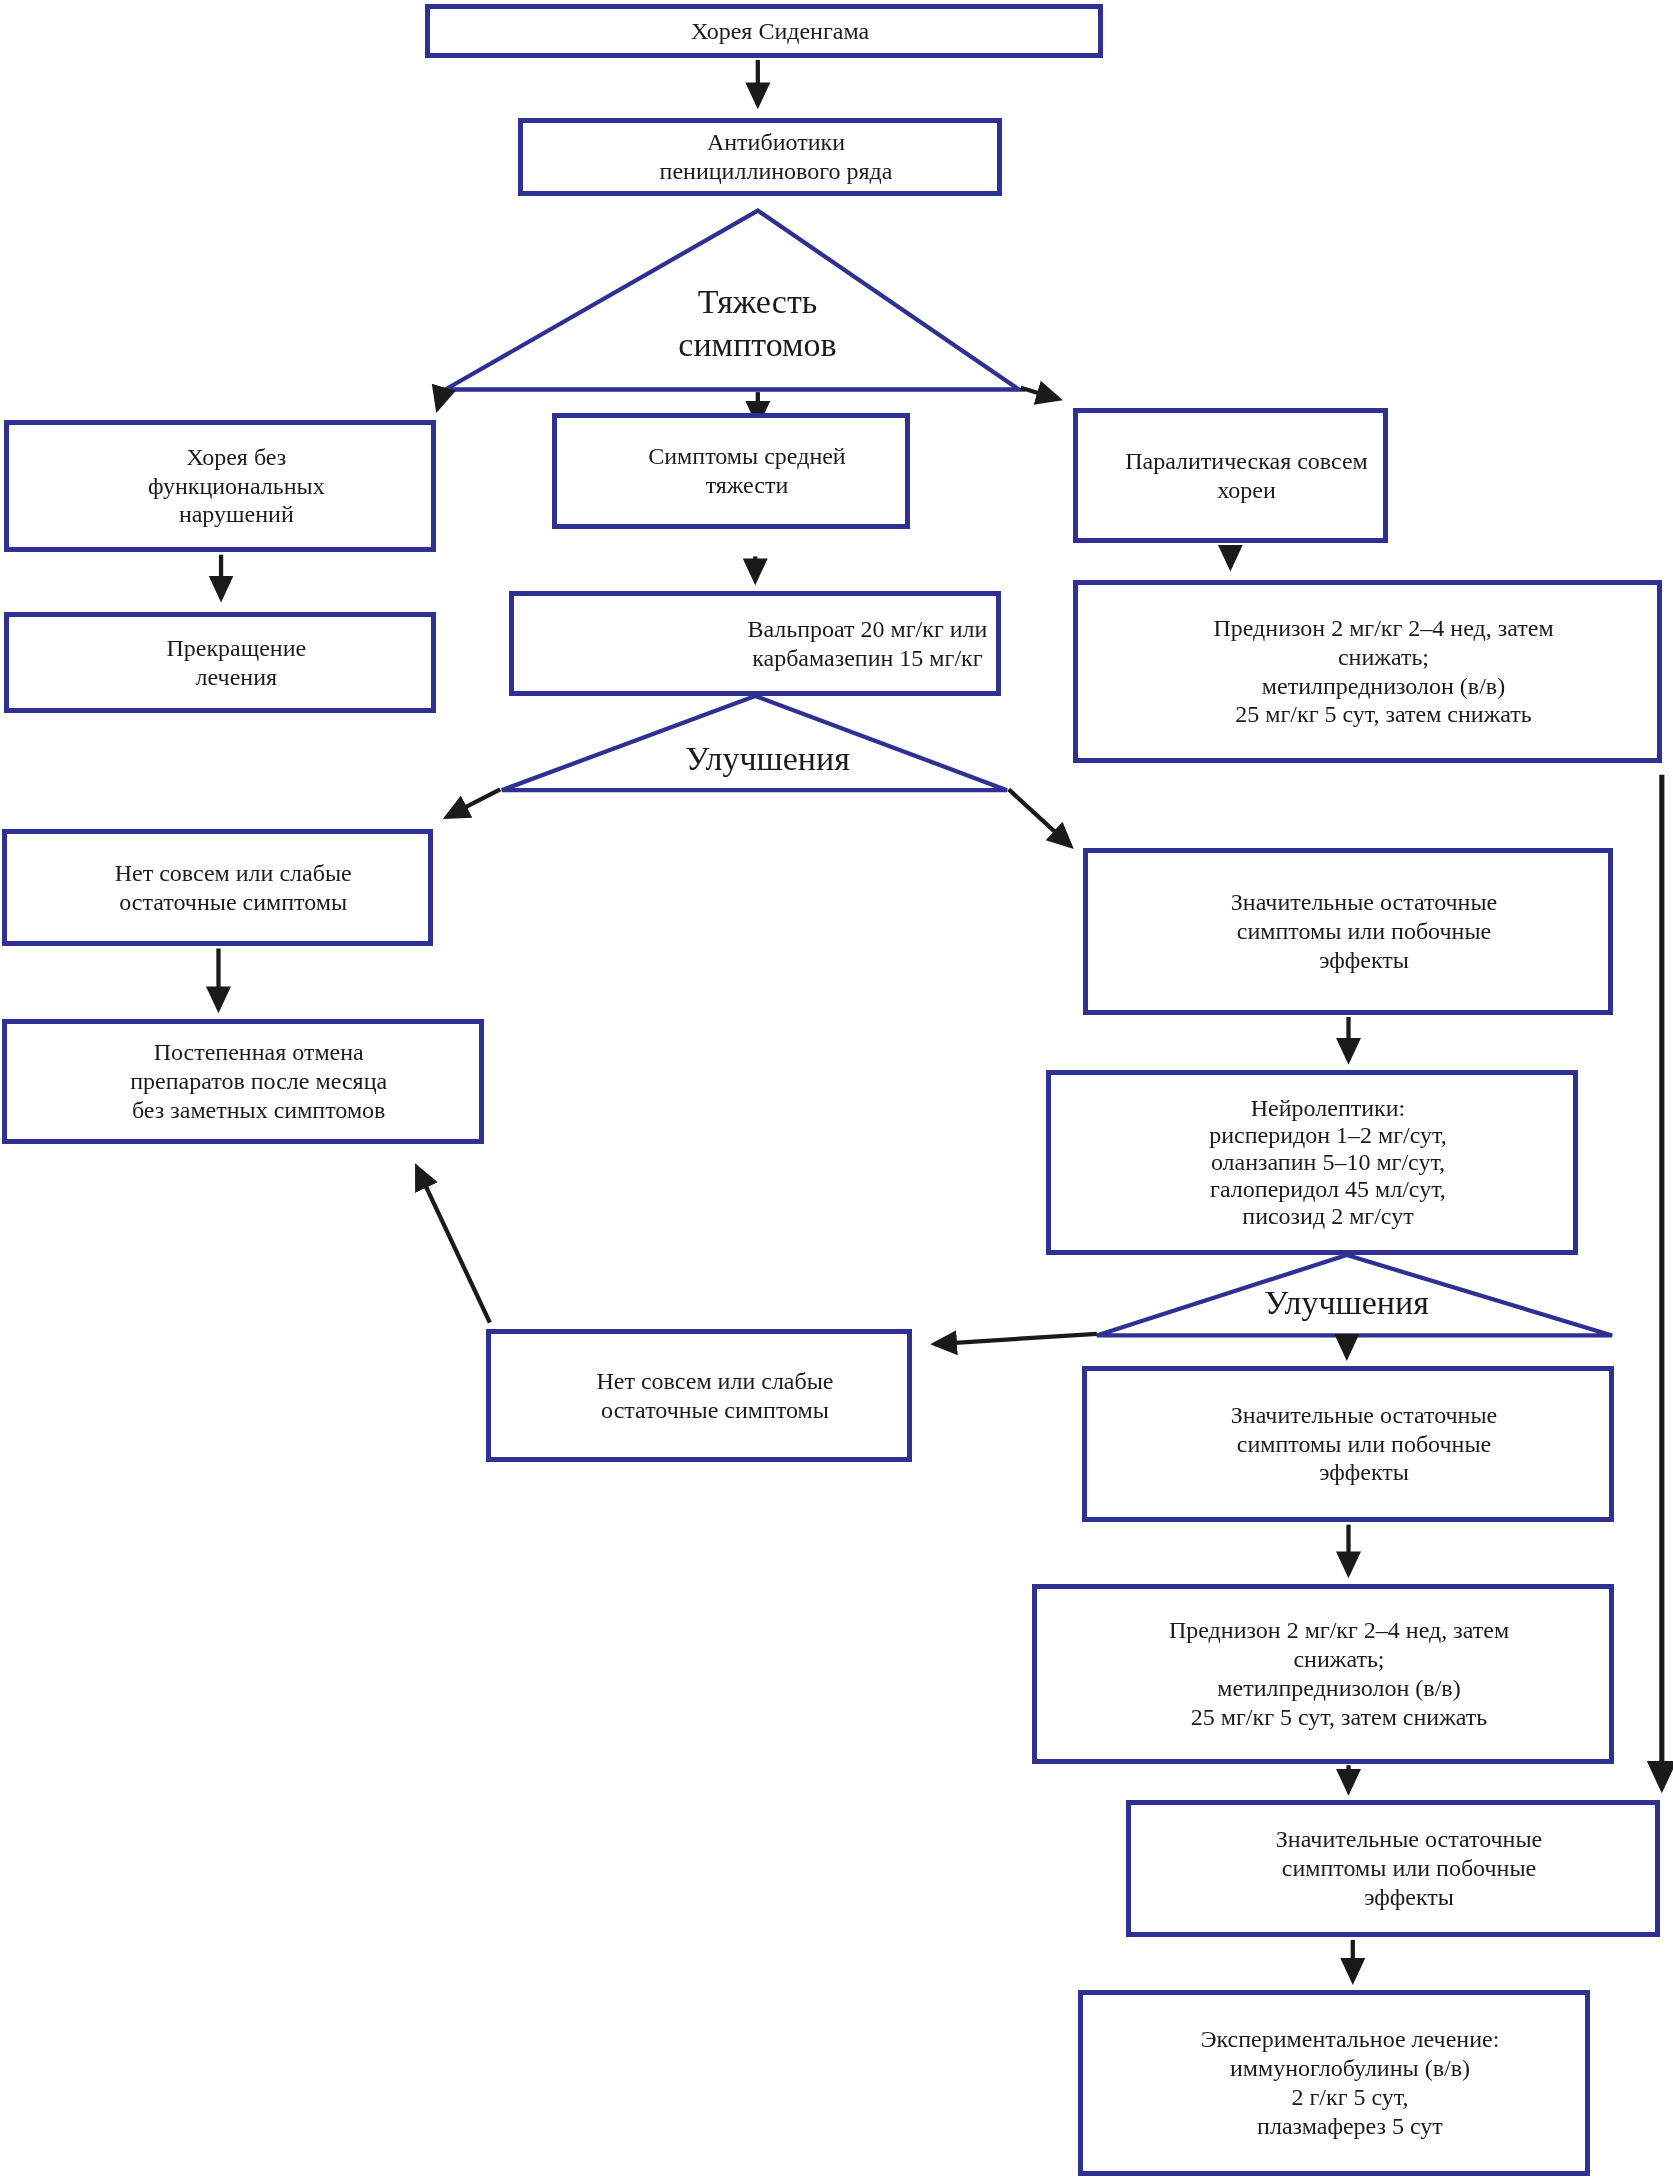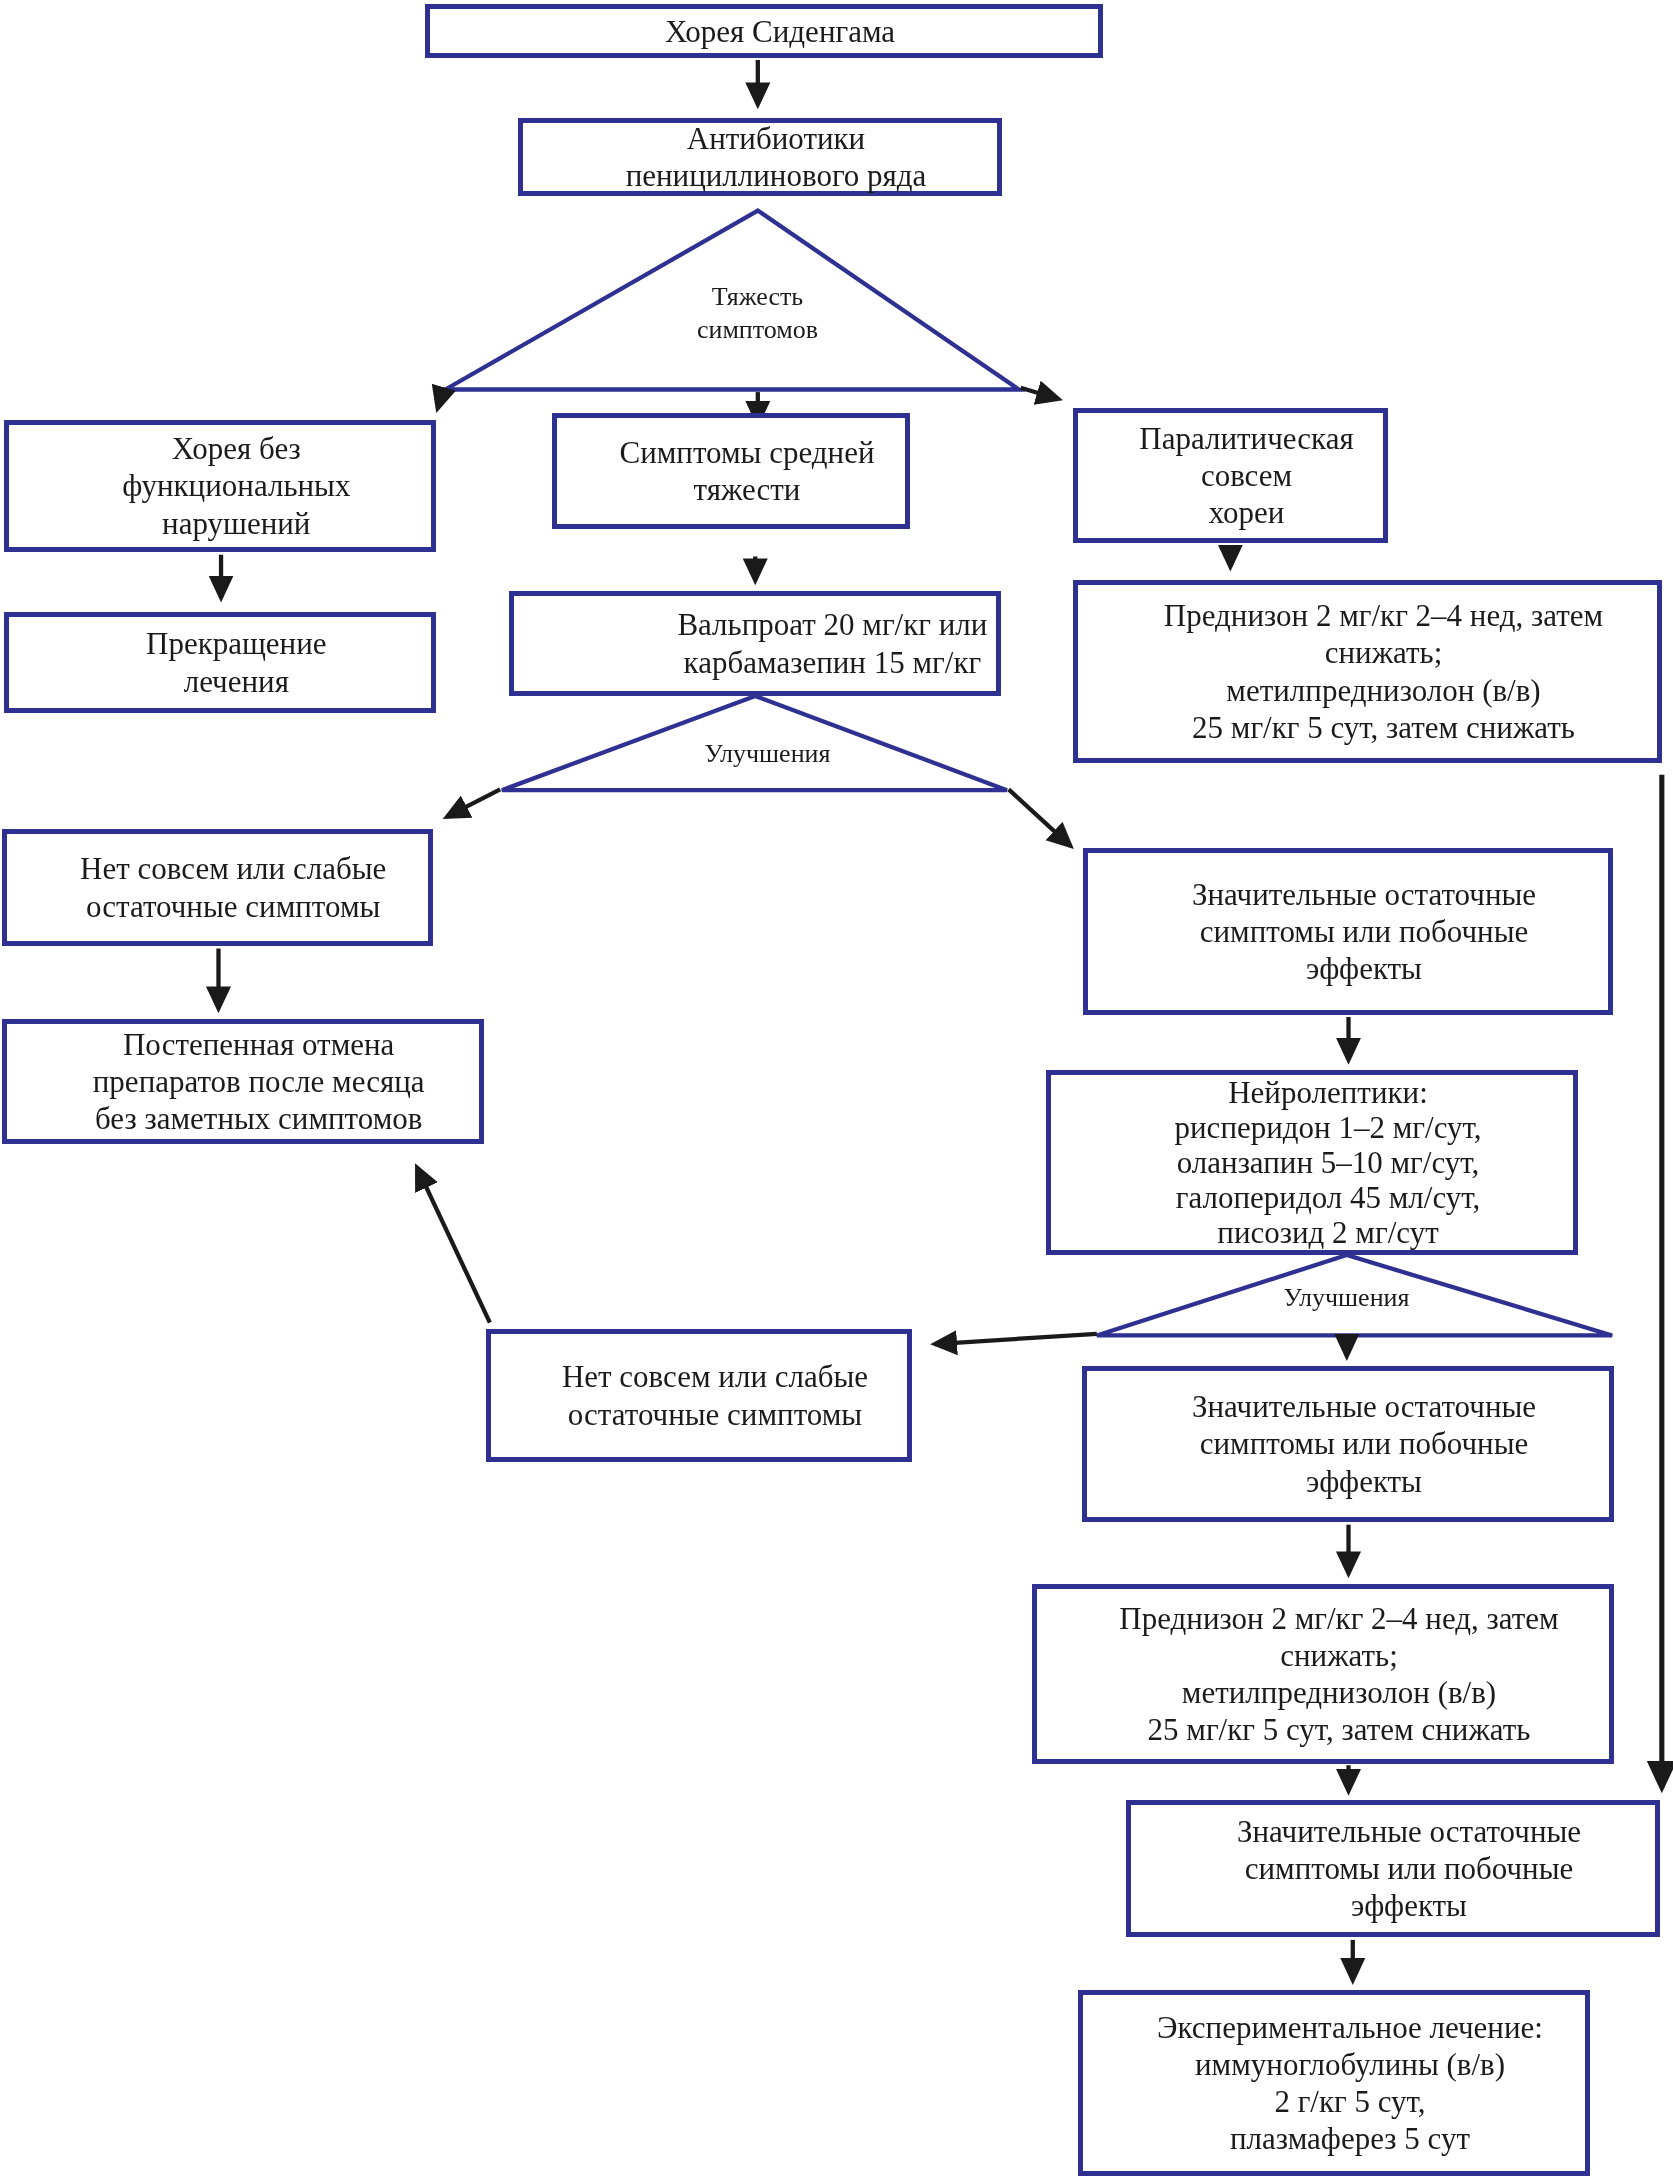--- a/index.html
+++ b/index.html
@@ -1,24 +1,24 @@
 <!DOCTYPE html>
 <html style="font-size:13.7px"><head>
 <meta charset="utf-8">
 <style>
   html,body{margin:0;padding:0;background:#ffffff;}
   body{width:1674px;height:2177px;position:relative;overflow:hidden;
        font-family:"Liberation Serif","DejaVu Serif",serif;color:#1b1b1b;}
   #wires{position:absolute;left:0;top:0;width:1674px;height:2177px;}
   .box{position:absolute;box-sizing:border-box;border:5.1px solid #2e3192;background:#ffffff;
        display:flex;align-items:center;justify-content:center;text-align:center;
-       font-size:31px;line-height:1.2;padding-left:32px;}
+       font-size:24px;line-height:1.2;padding-left:32px;}
   .box .txt{white-space:pre-line;padding:1.7px 8.6px;}
   .tight{line-height:1.13;}
-  .lbl{position:absolute;text-align:center;font-size:26px;line-height:1.25;
+  .lbl{position:absolute;text-align:center;font-size:34px;line-height:1.25;
        white-space:pre-line;}
 </style>
 </head>
 <body>
 
 <svg id="wires" viewBox="0 0 1955 2543" xmlns="http://www.w3.org/2000/svg">
   <defs>
     <marker id="ah" viewBox="0 0 12 12" refX="9.5" refY="6" markerWidth="6.5" markerHeight="6.5" orient="auto-start-reverse">
       <path d="M0,0.6 L11.6,6 L0,11.4 Z" fill="#1a1a1a"></path>
     </marker>

